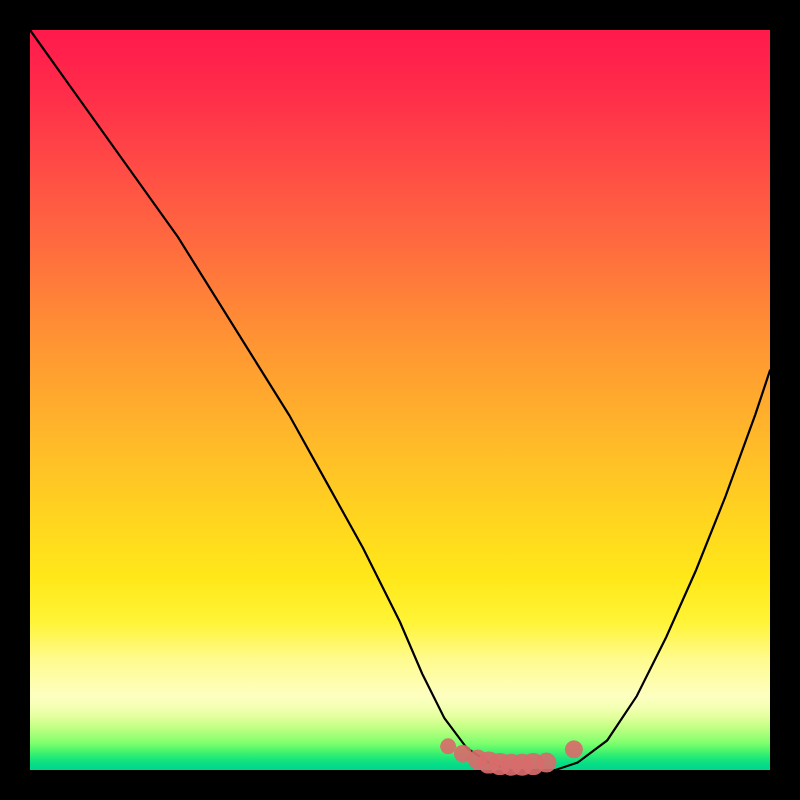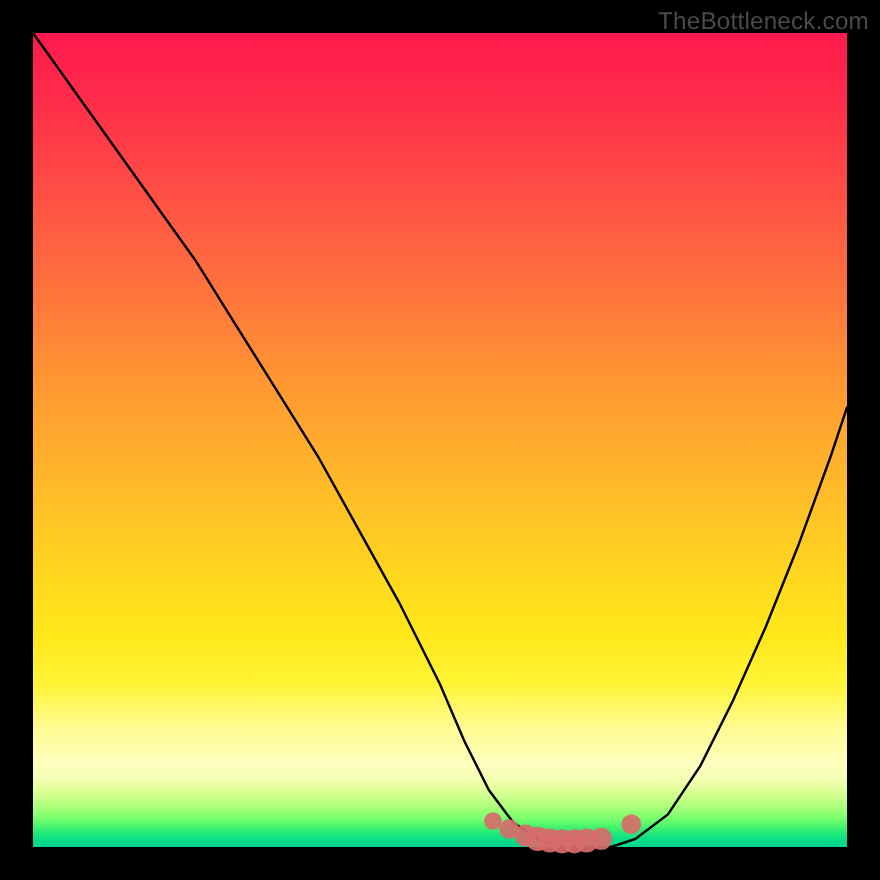--- a/index.html
+++ b/index.html
@@ -64,21 +64,20 @@
     top: 0;
     width: 740px;
     height: 740px;
     overflow: visible;
   }
 </style>
 </head>
 <body>
 
 <div class="frame">
-  <div class="watermark">TheBottleneck.com</div>
   <div class="plot">
     <svg class="curve" viewBox="0 0 740 740">
       <path id="curve-path" fill="none" stroke="#000000" stroke-width="2.2" stroke-linecap="round" d="M0.0 0.0 L37.0 51.8 L74.0 103.6 L111.0 155.4 L148.0 207.2 L185.0 266.4 L222.0 325.6 L259.0 384.8 L296.0 451.4 L333.0 518.0 L370.0 592.0 L392.2 643.8 L414.4 688.2 L436.6 717.8 L458.8 732.6 L481.0 740.0 L503.2 740.0 L525.4 740.0 L547.6 732.6 L577.2 710.4 L606.8 666.0 L636.4 606.8 L666.0 540.2 L695.6 466.2 L725.2 384.8 L740.0 340.4"></path>
       <g id="markers">
           <circle cx="418.1" cy="716.3" r="8" fill="#d86b6b" fill-opacity="0.92"></circle>
           <circle cx="432.9" cy="723.7" r="9" fill="#d86b6b" fill-opacity="0.92"></circle>
           <circle cx="447.7" cy="729.6" r="10" fill="#d86b6b" fill-opacity="0.92"></circle>
           <circle cx="458.8" cy="732.6" r="11" fill="#d86b6b" fill-opacity="0.92"></circle>
           <circle cx="469.9" cy="734.1" r="11" fill="#d86b6b" fill-opacity="0.92"></circle>
           <circle cx="481.0" cy="734.8" r="11" fill="#d86b6b" fill-opacity="0.92"></circle>

